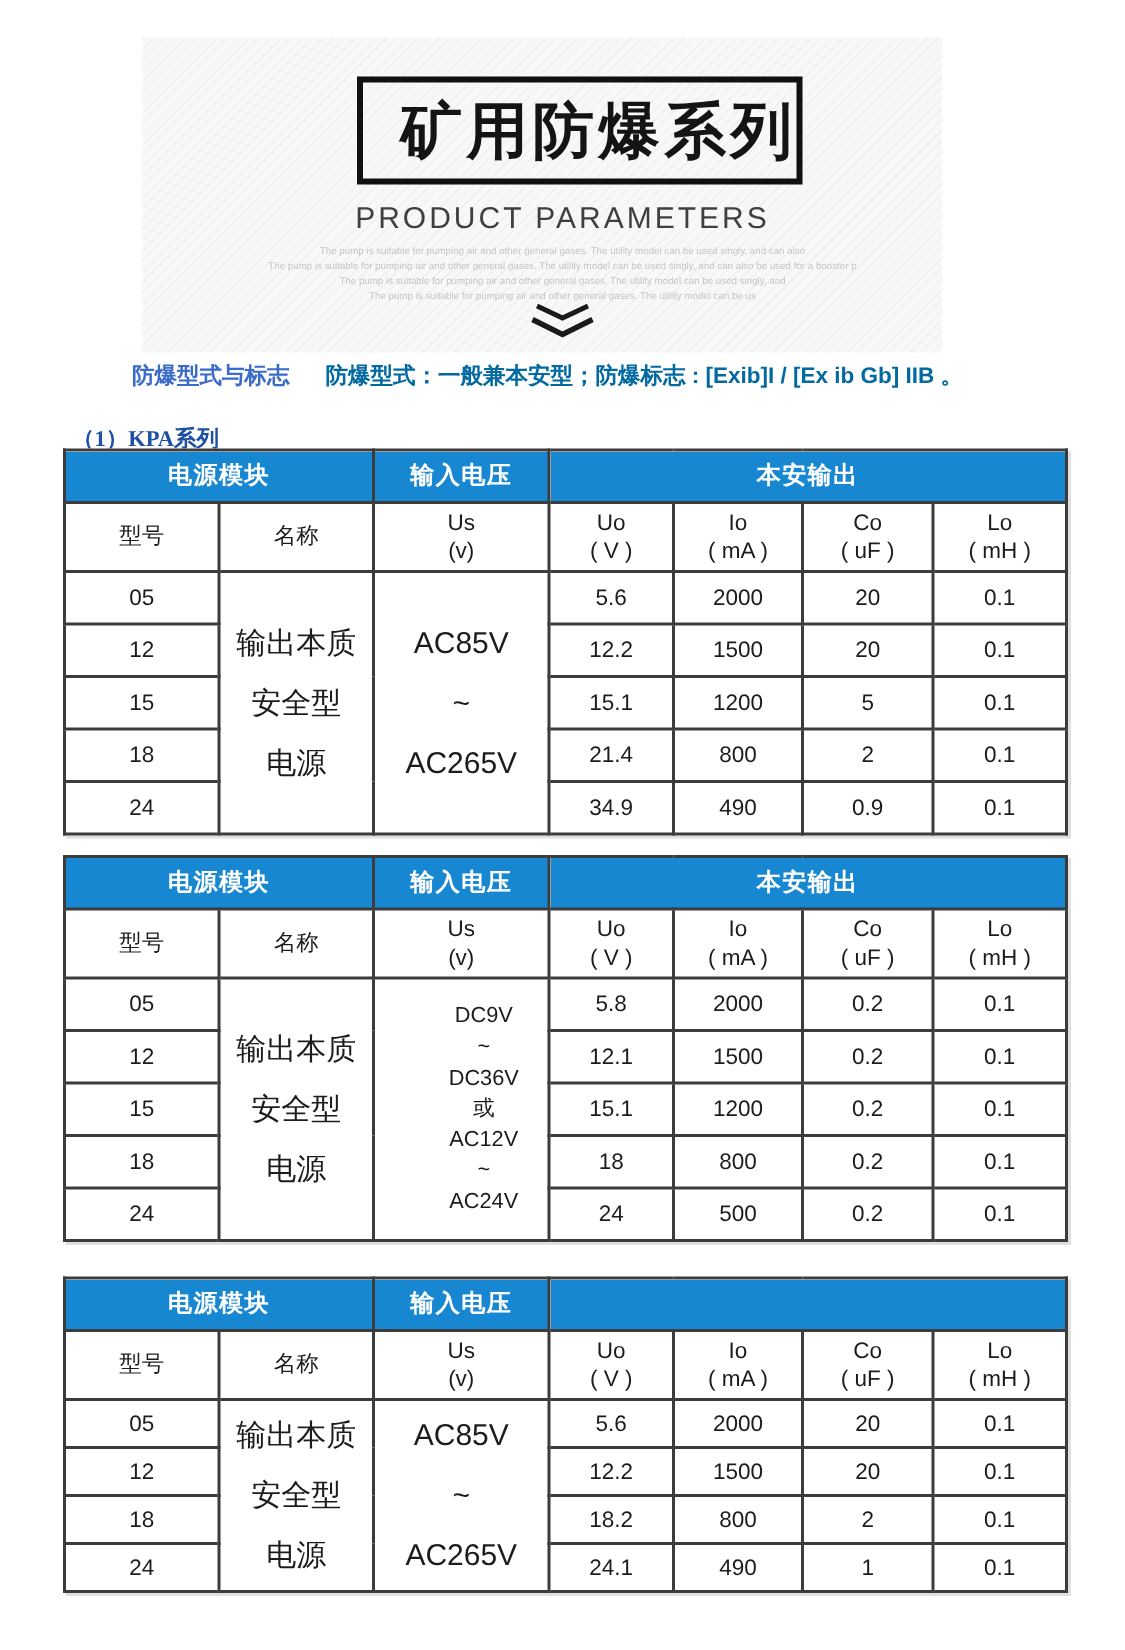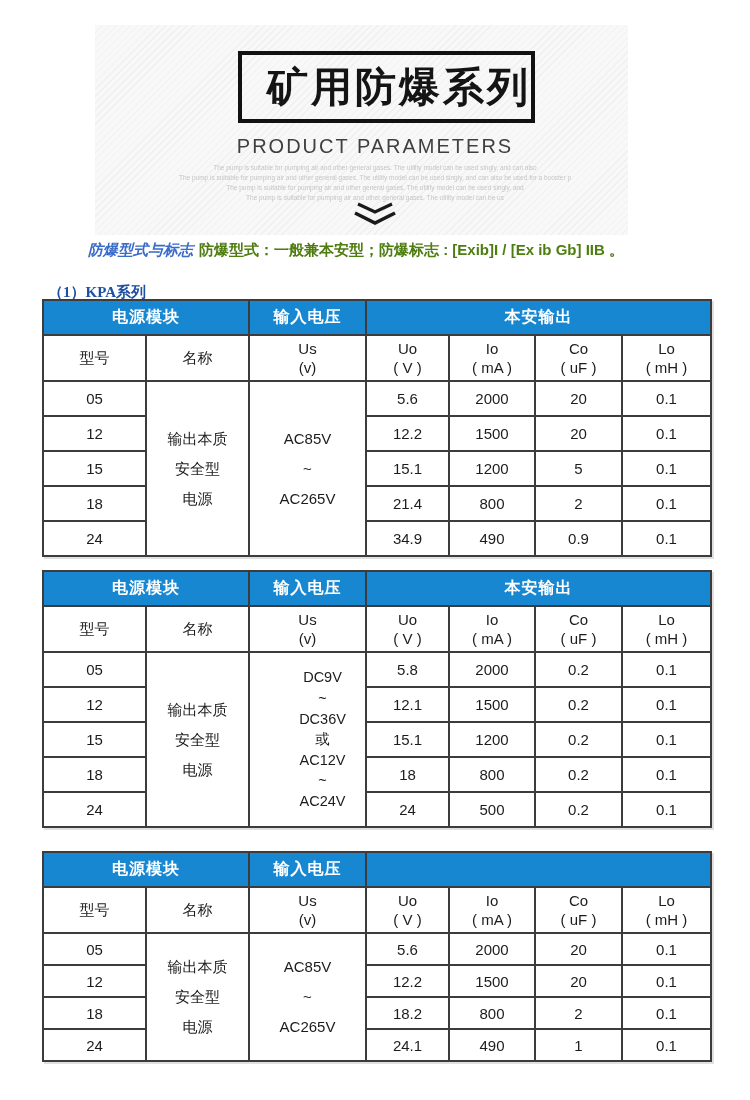--- a/index.html
+++ b/index.html
@@ -14,38 +14,38 @@
     border:4px solid #111;display:flex;align-items:center;justify-content:flex-end;margin-left:12px;}
   .title-box .t{font-size:41px;font-weight:600;letter-spacing:3px;color:#141414;}
   .subtitle{position:absolute;left:0;top:135px;width:750px;text-align:center;
     font-size:20px;letter-spacing:2px;color:#3f3f3f;font-weight:400;}
   .desc{position:absolute;left:0;top:163px;width:750px;text-align:center;
     font-size:6.5px;line-height:10px;color:#c5c5c5;}
   .chevron{position:absolute;left:351px;top:201px;width:48px;height:30px;}
 
   
   .intro{position:absolute;left:88px;top:241px;font-size:15px;font-weight:700;white-space:nowrap;}
-  .intro .lbl{color:#3a6bc9;margin-right:6px;font-style:italic;}
-  .intro .txt{color:#4d7c0f;}
+  .intro .lbl{color:#3a6bc9;margin-right:24px;}
+  .intro .txt{color:#0369a1;}
 
   
   .sec-h{position:absolute;left:48px;font-size:15px;font-weight:700;color:#1d50a2;
     font-family:"Liberation Serif","DejaVu Serif",serif;white-space:nowrap;}
 
   
   table.tbl{position:absolute;left:42px;width:668px;border-collapse:collapse;
     table-layout:fixed;background:#fff;box-shadow:2px 2px 0 rgba(0,0,0,0.12);}
   .tbl th,.tbl td{border:2px solid #3c3c3c;text-align:center;vertical-align:middle;
     padding:0;overflow:hidden;}
   .tbl tr.ghead th{background:#1787d2;color:#ffffff;font-size:16px;font-weight:700;
     height:33px;letter-spacing:1px;}
   .tbl tr.sub td{height:44px;font-size:15px;color:#1c1c1c;line-height:1.3;font-weight:400;}
   .tbl tr.data td{height:33px;font-size:15px;color:#1c1c1c;}
   .tbl.t3 tr.data td{height:30px;}
-  .ml .ln{line-height:2.0;font-size:15px;}
+  .ml .ln{line-height:2.0;font-size:20px;}
   .ml-tight .ln{line-height:1.42;font-size:14.5px;padding-left:30px;}
 </style>
 </head>
 <body>
 
 <div id="page">
 
   <div class="banner-bg"></div>
   <div class="title-box">
     <span class="t">矿用防爆系列</span>

